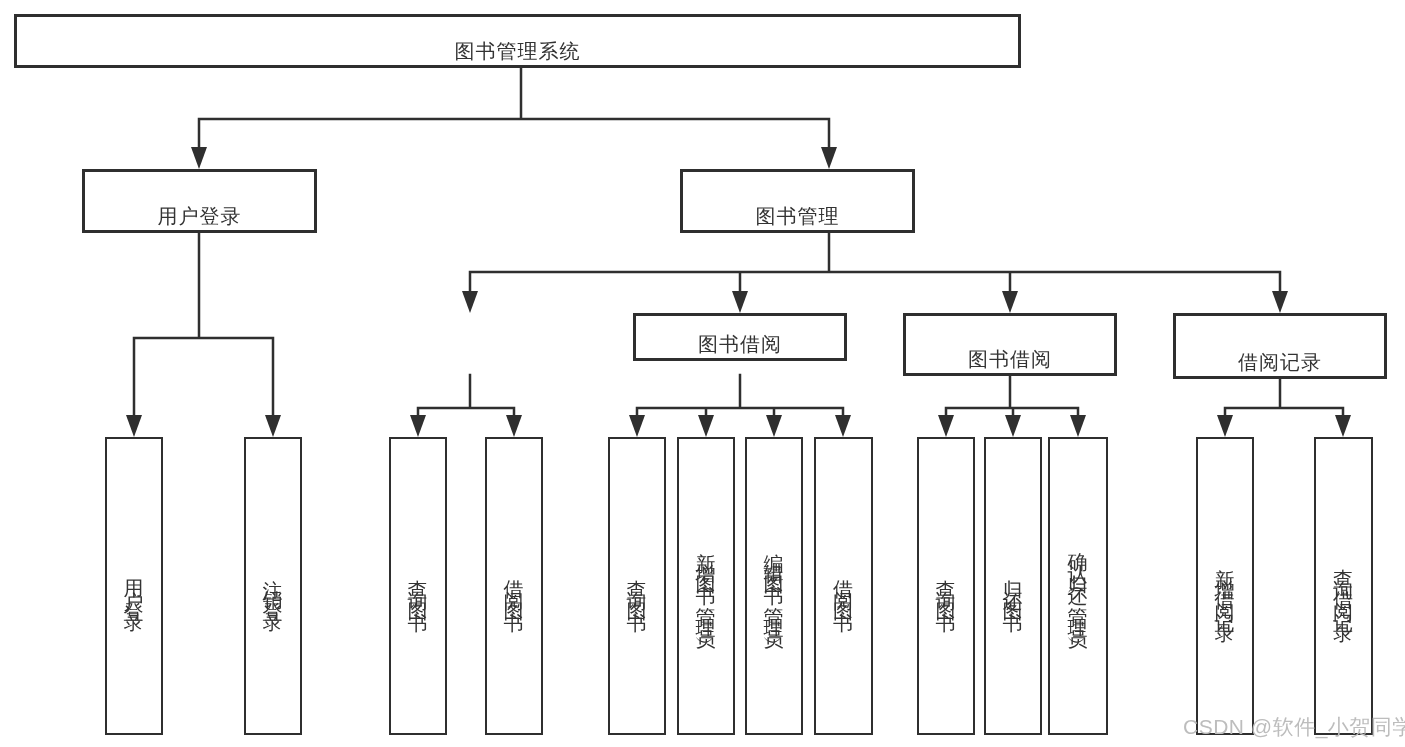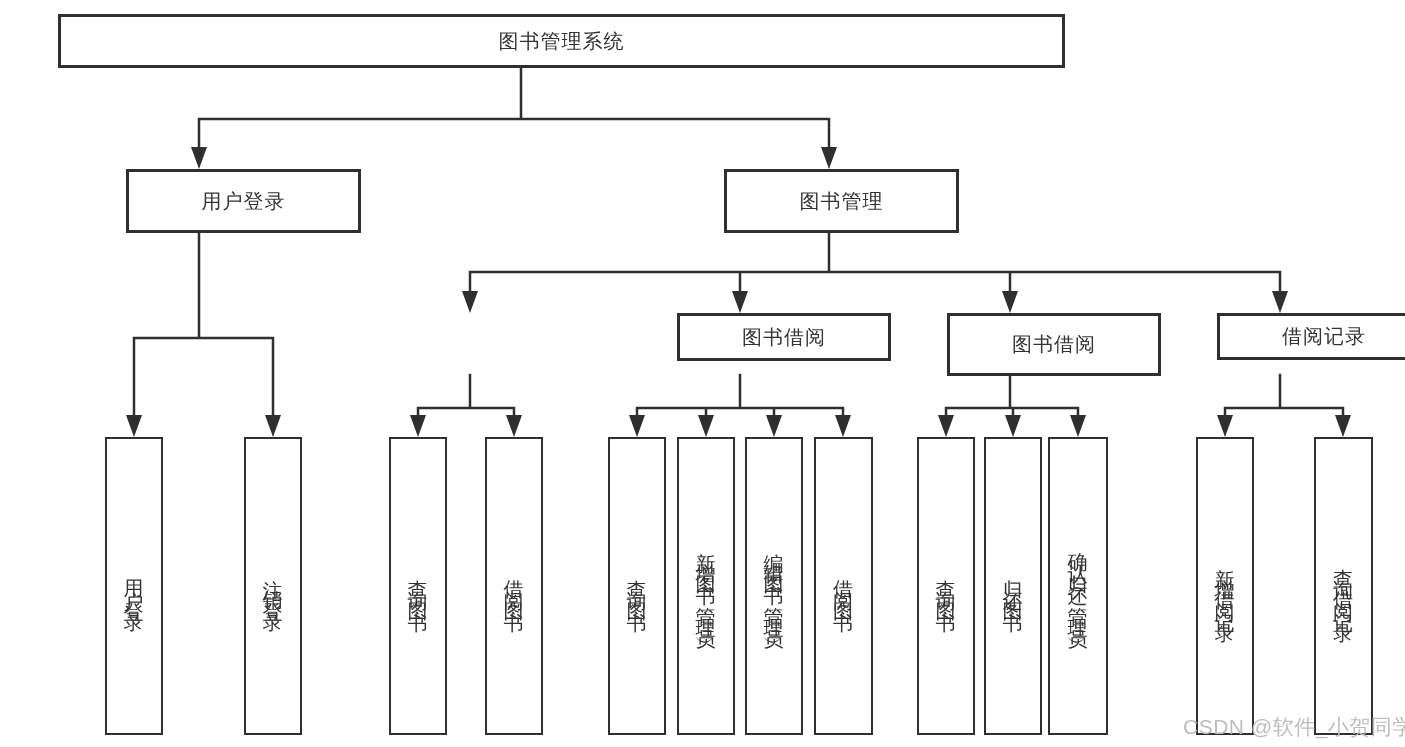--- a/index.html
+++ b/index.html
@@ -18,21 +18,21 @@
     background:var(--bg);
     overflow:hidden;
   }
   #wires{position:absolute;left:0;top:0;width:1405px;height:747px;}
   .cline{stroke:var(--line);stroke-width:2.5;fill:none;stroke-linecap:square;}
   .arrow{fill:var(--line);stroke:none;}
   .hbox{
     position:absolute;
     background:var(--box-bg);
     border:3px solid var(--line);
-    display:flex;align-items:center;justify-content:center;margin-left:44px;
+    display:flex;align-items:flex-end;justify-content:center;
   }
   .hbox .label{
     color:var(--text);
     font-size:20px;
     letter-spacing:1px;
     white-space:nowrap;
   }
   .vbox{
     position:absolute;
     background:var(--box-bg);
@@ -115,21 +115,21 @@
   <div class="hbox" style="left:680px;top:169px;width:235px;height:64px">
     <span class="label">图书管理</span>
   </div>
 
   <div class="hbox" style="left:633px;top:313px;width:214px;height:48px">
     <span class="label">图书借阅</span>
   </div>
   <div class="hbox" style="left:903px;top:313px;width:214px;height:63px">
     <span class="label">图书借阅</span>
   </div>
-  <div class="hbox" style="left:1173px;top:313px;width:214px;height:47px">
+  <div class="hbox" style="left:1173px;top:313px;width:214px;height:66px">
     <span class="label">借阅记录</span>
   </div>
 
   <div class="vbox" style="left:105px;top:437px;width:58px;height:298px">
     <span class="vlabel">用户登录</span>
   </div>
   <div class="vbox" style="left:244px;top:437px;width:58px;height:298px">
     <span class="vlabel">注销登录</span>
   </div>
 

